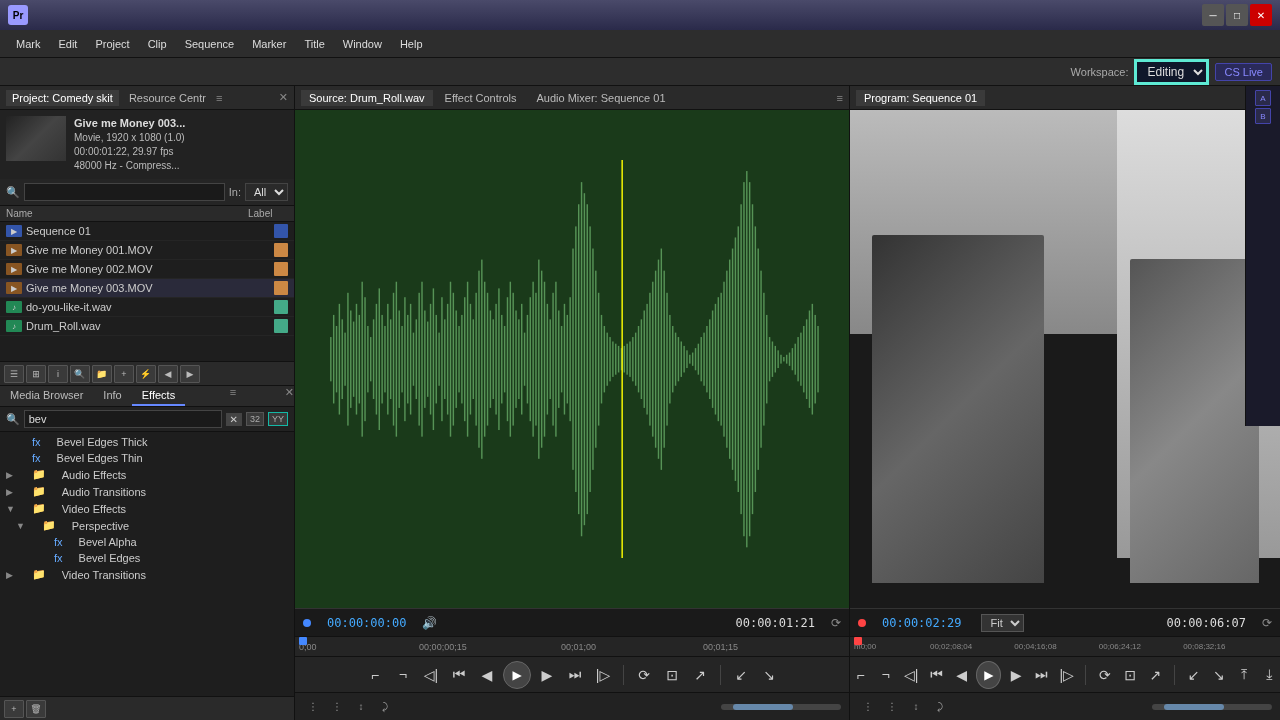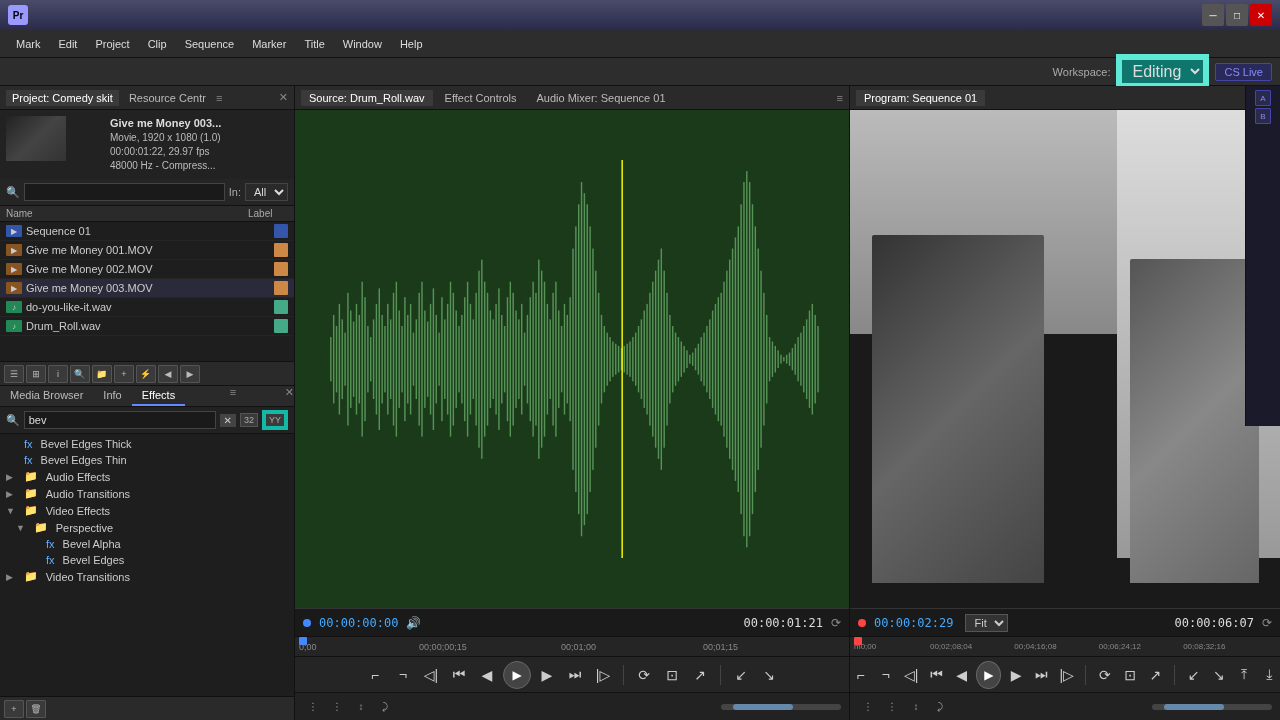--- a/index.html
+++ b/index.html
@@ -83,25 +83,25 @@
       background: #2d2d2d;
       display: flex;
       align-items: center;
       justify-content: flex-end;
       padding: 0 8px;
       border-bottom: 1px solid #111;
       gap: 6px;
     }
     .workspace-label { color: #aaa; font-size: 11px; }
     .workspace-select {
-      background: #0f766e;
-      border: 6px solid #5eead4;
+      background: #0f172a;
+      border: 3px solid #5eead4;
       color: #ddd;
       padding: 2px 6px;
-      font-size: 16px;
+      font-size: 12px;
     }
     .cs-live-btn {
       background: #2a2a5a;
       border: 1px solid #4444aa;
       color: #8888ff;
       padding: 2px 8px;
       font-size: 11px;
       cursor: pointer;
       border-radius: 2px;
     }
@@ -177,21 +177,20 @@
     }
     .preview-thumb-img {
       width: 100%;
       height: 100%;
       background: linear-gradient(135deg, #222 0%, #444 50%, #333 100%);
     }
     .preview-info {
       font-size: 10px;
       color: #bbb;
       line-height: 1.4;
-      margin-left: 36px;
     }
     .preview-info .file-name { font-weight: bold; color: #ddd; font-size: 11px; }
 
     .project-search {
       display: flex;
       align-items: center;
       padding: 4px 6px;
       gap: 4px;
       background: #252525;
       border-bottom: 1px solid #111;
@@ -327,38 +326,38 @@
     .eff-32 {
       background: #3a3a3a;
       border: 1px solid #555;
       color: #aaa;
       font-size: 9px;
       padding: 1px 3px;
       cursor: pointer;
     }
     .eff-yy {
       background: #3a3a3a;
-      border: 4px solid #14b8a6;
+      border: 1px solid #14b8a6;
       color: #aaa;
       font-size: 9px;
       padding: 1px 3px;
       cursor: pointer;
     }
 
     .effects-tree {
       flex: 1;
       overflow-y: auto;
       background: #1e1e1e;
       padding: 2px 0;
     }
     .tree-item {
       display: flex;
       align-items: center;
       padding: 2px 6px;
-      gap: 8px;
+      gap: 16px;
       cursor: pointer;
     }
     .tree-arrow { color: #888; font-size: 9px; width: 10px; }
     .tree-folder-icon { color: #cc8844; font-size: 11px; }
     .tree-effect-icon { color: #66aaff; font-size: 11px; }
     .tree-label { font-size: 11px; color: #ccc; }
     .tree-indent { padding-left: 16px; }
     .tree-indent2 { padding-left: 28px; }
 
     
@@ -408,21 +407,21 @@
       width: 90%;
       height: 80%;
     }
 
     .monitor-time-display {
       height: 28px;
       background: #1a1a1a;
       display: flex;
       align-items: center;
       padding: 0 8px;
-      gap: 8px;
+      gap: 16px;
       border-top: 1px solid #333;
       justify-content: center;
     }
     .time-dot { width: 8px; height: 8px; background: #4488ff; border-radius: 50%; }
     .time-code { color: #44aaff; font-size: 12px; font-family: monospace; }
     .vol-icon { color: #888; font-size: 12px; }
     .time-code-right { color: #ddd; font-size: 12px; font-family: monospace; margin-left: auto; }
     .loop-icon { color: #888; font-size: 12px; }
 
     .source-timeline-bar {

